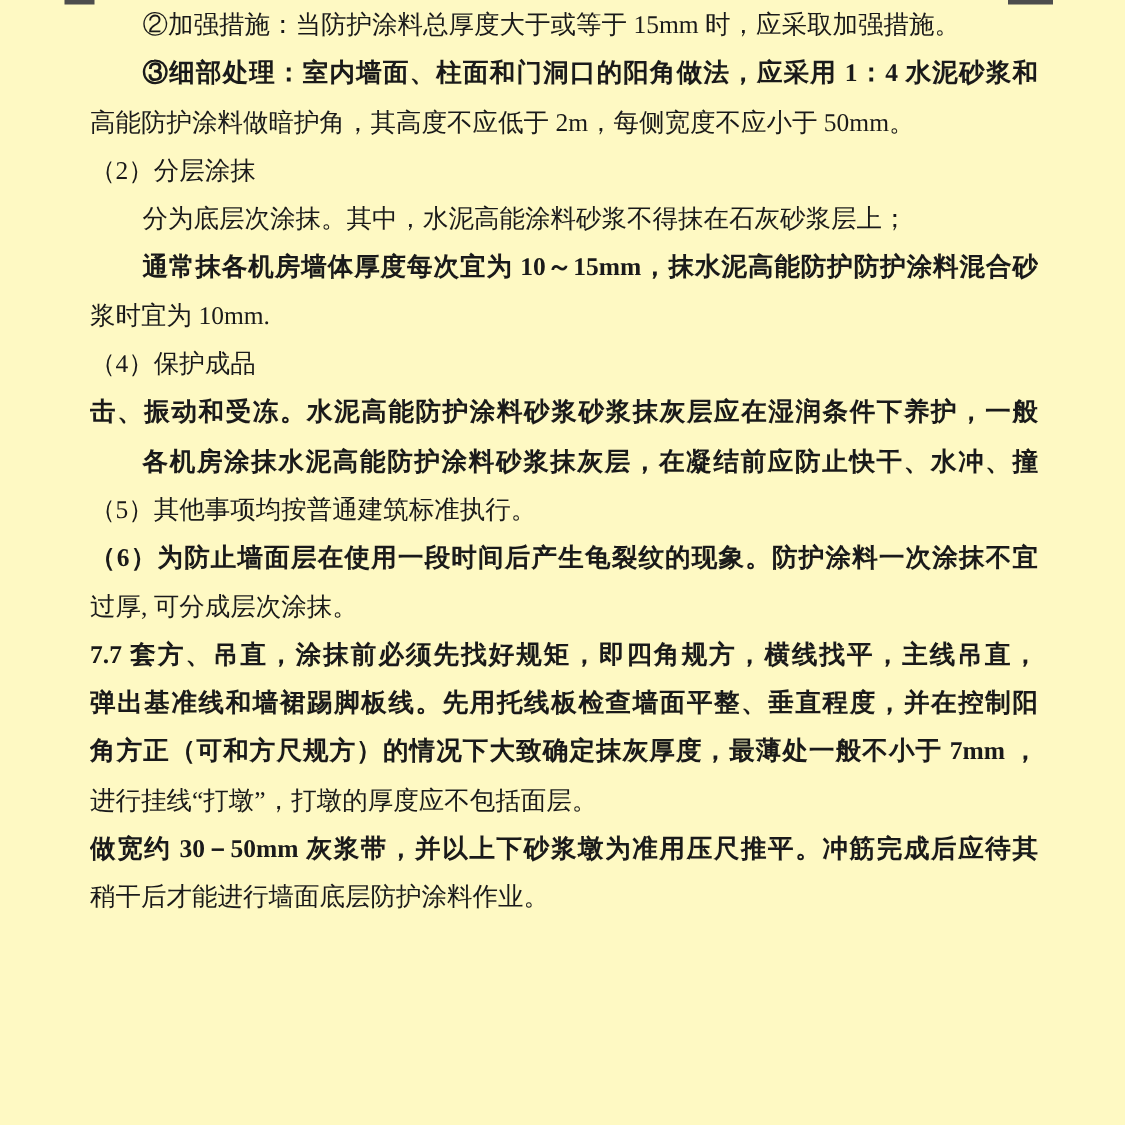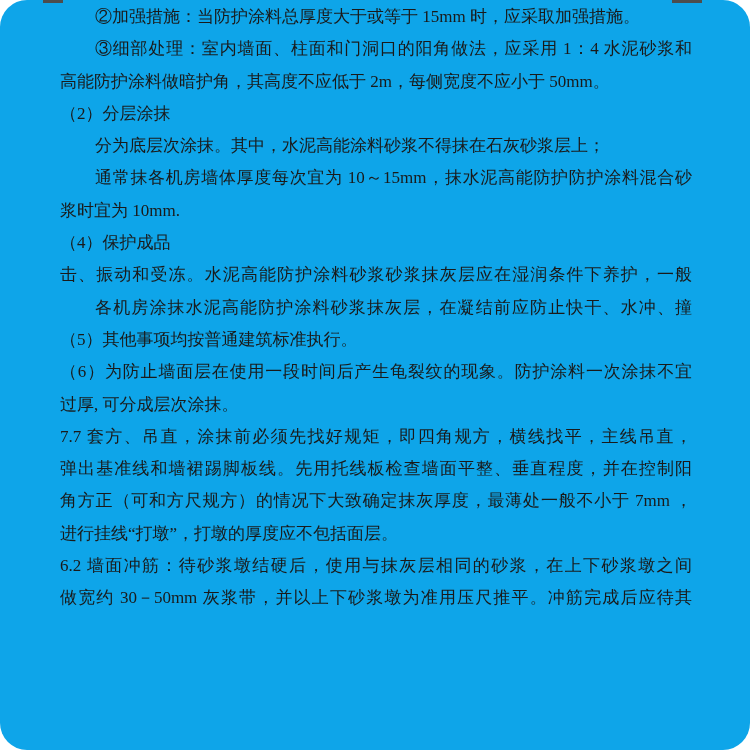--- a/index.html
+++ b/index.html
@@ -8,22 +8,21 @@
     padding: 0;
     width: 750px;
     height: 750px;
     background: #ffffff;
     overflow: hidden;
   }
   .page {
     position: relative;
     width: 750px;
     height: 750px;
-    background: #0ea5e9;
-    border-radius: 27px;
+    background: #fef9c3;
   }
   .top-artifact {
     position: absolute;
     top: 0;
     height: 3px;
     background: #4d4d4d;
   }
   .top-artifact.left  { left: 43px;  width: 20px; }
   .top-artifact.right { left: 672px; width: 30px; }
   .content {
@@ -43,20 +42,21 @@
     overflow: visible;
   }
   .ln.ind {
     padding-left: 35px;
   }
   .ln.j {
     white-space: normal;
     text-align: justify;
     text-align-last: justify;
     overflow: hidden;
+    font-weight: bold;
   }
 </style>
 </head>
 <body>
 
 <div class="page">
   <div class="top-artifact left"></div>
   <div class="top-artifact right"></div>
 
   <div class="content">
@@ -70,16 +70,16 @@
     <div class="ln">（4）保护成品</div>
     <div class="ln j">击、振动和受冻。水泥高能防护涂料砂浆砂浆抹灰层应在湿润条件下养护，一般</div>
     <div class="ln ind j">各机房涂抹水泥高能防护涂料砂浆抹灰层，在凝结前应防止快干、水冲、撞</div>
     <div class="ln">（5）其他事项均按普通建筑标准执行。</div>
     <div class="ln j">（6）为防止墙面层在使用一段时间后产生龟裂纹的现象。防护涂料一次涂抹不宜</div>
     <div class="ln">过厚, 可分成层次涂抹。</div>
     <div class="ln j">7.7 套方、吊直，涂抹前必须先找好规矩，即四角规方，横线找平，主线吊直，</div>
     <div class="ln j">弹出基准线和墙裙踢脚板线。先用托线板检查墙面平整、垂直程度，并在控制阳</div>
     <div class="ln j">角方正（可和方尺规方）的情况下大致确定抹灰厚度，最薄处一般不小于 7mm ，</div>
     <div class="ln">进行挂线“打墩”，打墩的厚度应不包括面层。</div>
-    <div class="ln j">6.2 墙面冲筋：待砂浆墩结硬后，使用与抹灰层相同的砂浆，在上下砂浆墩之间</div>
     <div class="ln j">做宽约 30－50mm 灰浆带，并以上下砂浆墩为准用压尺推平。冲筋完成后应待其</div>
+    <div class="ln">稍干后才能进行墙面底层防护涂料作业。</div>
   </div>
 </div>
 
 </body></html>

